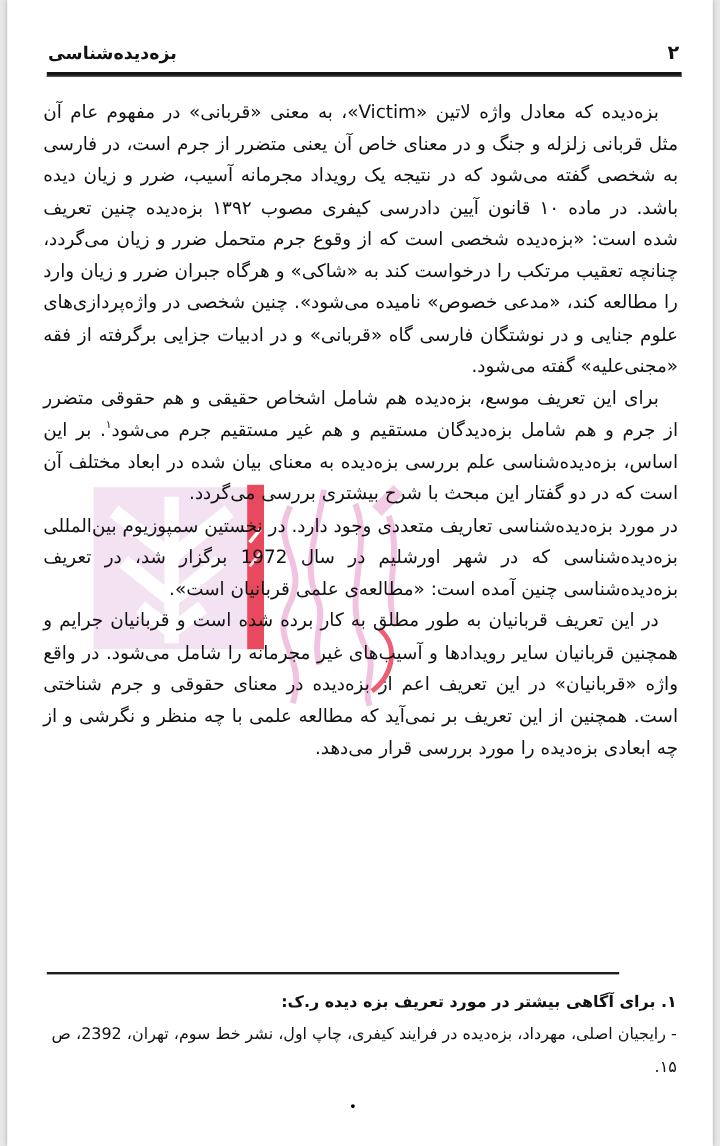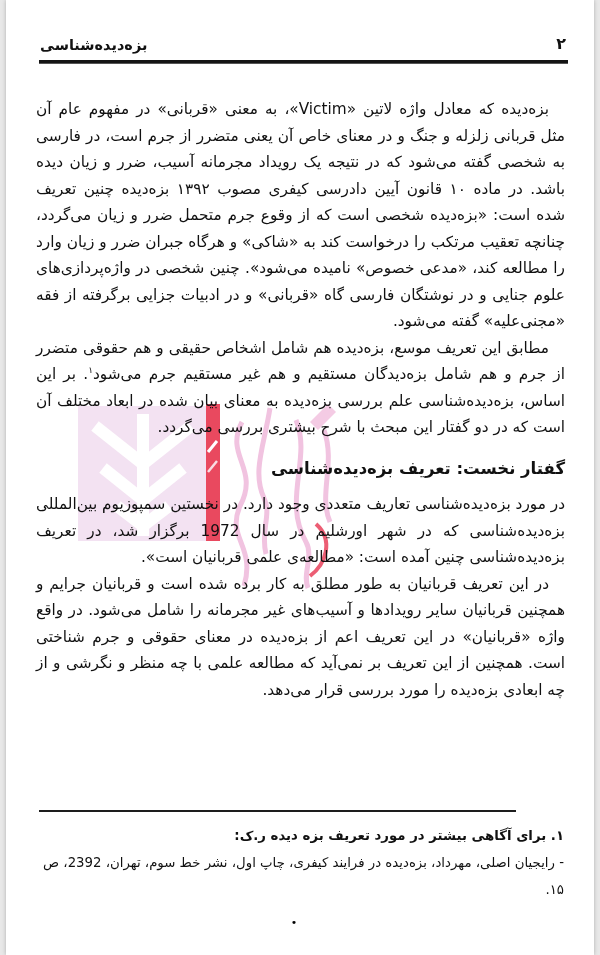--- a/index.html
+++ b/index.html
@@ -17,21 +17,21 @@
   .running-title{font-weight:bold;font-size:14.5px;}
   .page-number{font-weight:bold;font-size:16px;}
   .header-rule{
     position:absolute;top:60px;left:33px;right:26px;height:3px;
     background:#141414;border-bottom:1px solid #555;
   }
   
   .watermark{position:absolute;top:394px;left:68px;width:268px;height:206px;z-index:0;}
   
   .page-body{
-    position:absolute;top:96px;left:30px;right:29px;z-index:1;
+    position:absolute;top:80px;left:30px;right:29px;z-index:1;
     direction:rtl;text-align:justify;
     font-size:15.3px;line-height:26.5px;
   }
   .para{margin:0;}
   .indent{text-indent:16px;}
   .section-heading{
     font-size:16.5px;font-weight:bold;text-align:right;
     margin:15px 0 9px 0;
   }
   .fn-marker{font-size:9px;line-height:0;}
@@ -84,22 +84,21 @@
         <path d="M222 26 C238 64 208 106 232 148 C240 162 228 180 234 194"></path>
         <path d="M250 36 C262 70 244 100 256 128"></path>
       </g>
       <path d="M236 28 L254 10 L262 18 L244 36 Z" fill="#f4cbe4"></path>
       <path d="M242 130 C260 146 252 170 236 182" stroke="#ec5e74" stroke-width="4" fill="none"></path>
     </svg>
   </div>
 
   <main class="page-body">
     <p class="para indent">بزه‌دیده که معادل واژه لاتین «Victim»، به معنی «قربانی» در مفهوم عام آن مثل قربانی زلزله و جنگ و در معنای خاص آن یعنی متضرر از جرم است، در فارسی به شخصی گفته می‌شود که در نتیجه یک رویداد مجرمانه آسیب، ضرر و زیان دیده باشد. در ماده ۱۰ قانون آیین دادرسی کیفری مصوب ۱۳۹۲ بزه‌دیده چنین تعریف شده است: «بزه‌دیده شخصی است که از وقوع جرم متحمل ضرر و زیان می‌گردد، چنانچه تعقیب مرتکب را درخواست کند به «شاکی» و هرگاه جبران ضرر و زیان وارد را مطالعه کند، «مدعی خصوص» نامیده می‌شود». چنین شخصی در واژه‌پردازی‌های علوم جنایی و در نوشتگان فارسی گاه «قربانی» و در ادبیات جزایی برگرفته از فقه «مجنی‌علیه» گفته می‌شود.</p>
-    <p class="para indent"><span>مطابق این تعریف موسع، بزه‌دیده هم شامل اشخاص حقیقی و هم حقوقی متضرر از جرم و هم شامل بزه‌دیدگان مستقیم و هم غیر مستقیم جرم می‌شود</span><sup class="fn-marker">۱</sup><span>. بر این اساس، بزه‌دیده‌شناسی علم بررسی بزه‌دیده به معنای بیان شده در ابعاد مختلف آن است که در دو گفتار این مبحث با شرح بیشتری بررسی می‌گردد.</span></p>
-    <h2 class="section-heading">گفتار نخست: تعریف بزه‌دیده‌شناسی</h2>
+    <p class="para indent"><span>برای این تعریف موسع، بزه‌دیده هم شامل اشخاص حقیقی و هم حقوقی متضرر از جرم و هم شامل بزه‌دیدگان مستقیم و هم غیر مستقیم جرم می‌شود</span><sup class="fn-marker">۱</sup><span>. بر این اساس، بزه‌دیده‌شناسی علم بررسی بزه‌دیده به معنای بیان شده در ابعاد مختلف آن است که در دو گفتار این مبحث با شرح بیشتری بررسی می‌گردد.</span></p>
     <p class="para">در مورد بزه‌دیده‌شناسی تعاریف متعددی وجود دارد. در نخستین سمپوزیوم بین‌المللی بزه‌دیده‌شناسی که در شهر اورشلیم در سال 1972 برگزار شد، در تعریف بزه‌دیده‌شناسی چنین آمده است: «مطالعه‌ی علمی قربانیان است».</p>
     <p class="para indent">در این تعریف قربانیان به طور مطلق به کار برده شده است و قربانیان جرایم و همچنین قربانیان سایر رویدادها و آسیب‌های غیر مجرمانه را شامل می‌شود. در واقع واژه «قربانیان» در این تعریف اعم از بزه‌دیده در معنای حقوقی و جرم شناختی است. همچنین از این تعریف بر نمی‌آید که مطالعه علمی با چه منظر و نگرشی و از چه ابعادی بزه‌دیده را مورد بررسی قرار می‌دهد.</p>
   </main>
 
   <div class="footnote-rule"></div>
   <footer class="footnote">
     <p class="fn-line fn-bold">۱. برای آگاهی بیشتر در مورد تعریف بزه دیده ر.ک:</p>
     <p class="fn-line">- رایجیان اصلی، مهرداد، بزه‌دیده در فرایند کیفری، چاپ اول، نشر خط سوم، تهران، 2392، ص ۱۵.</p>
     <div class="end-mark">•</div>
   </footer>

